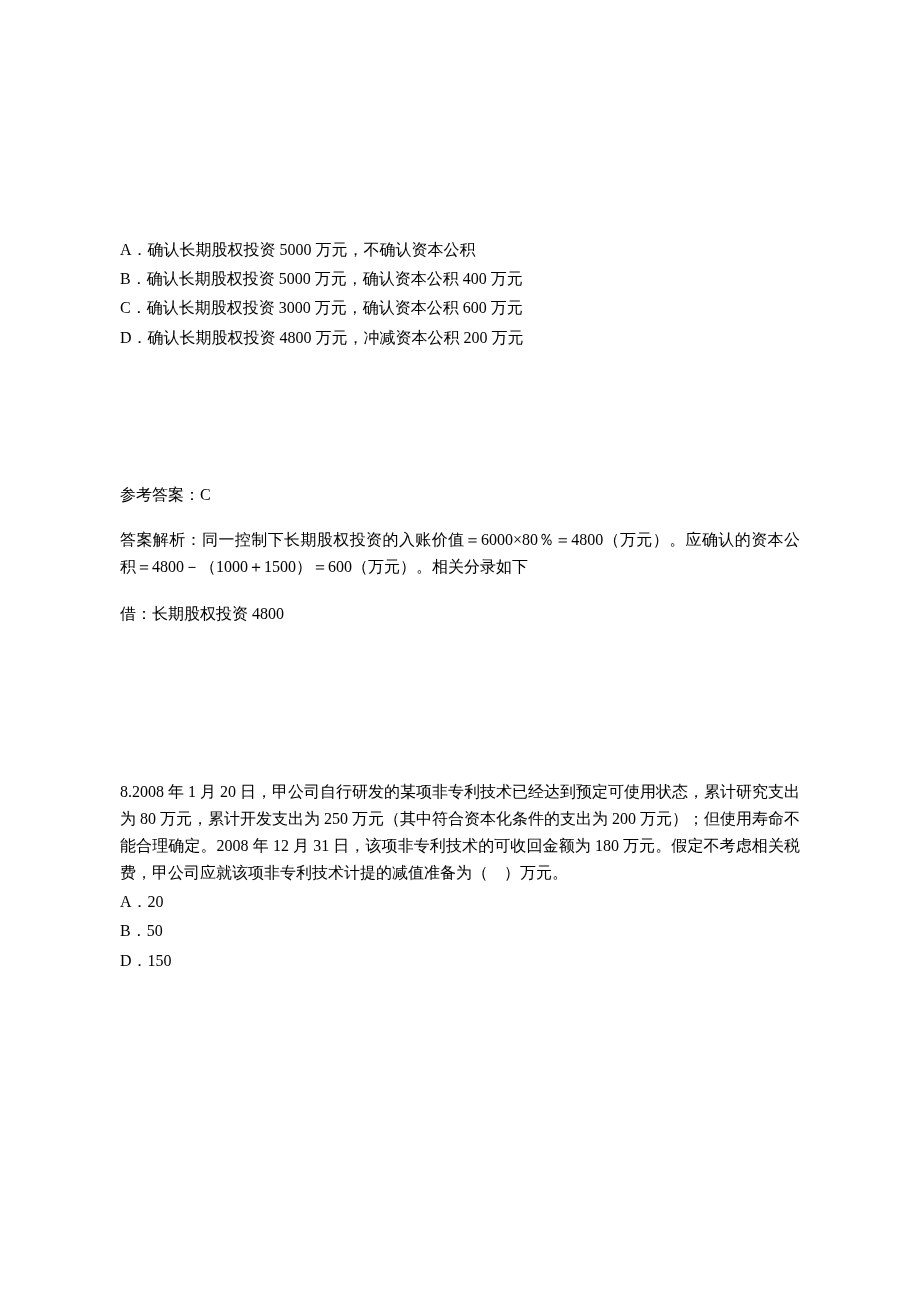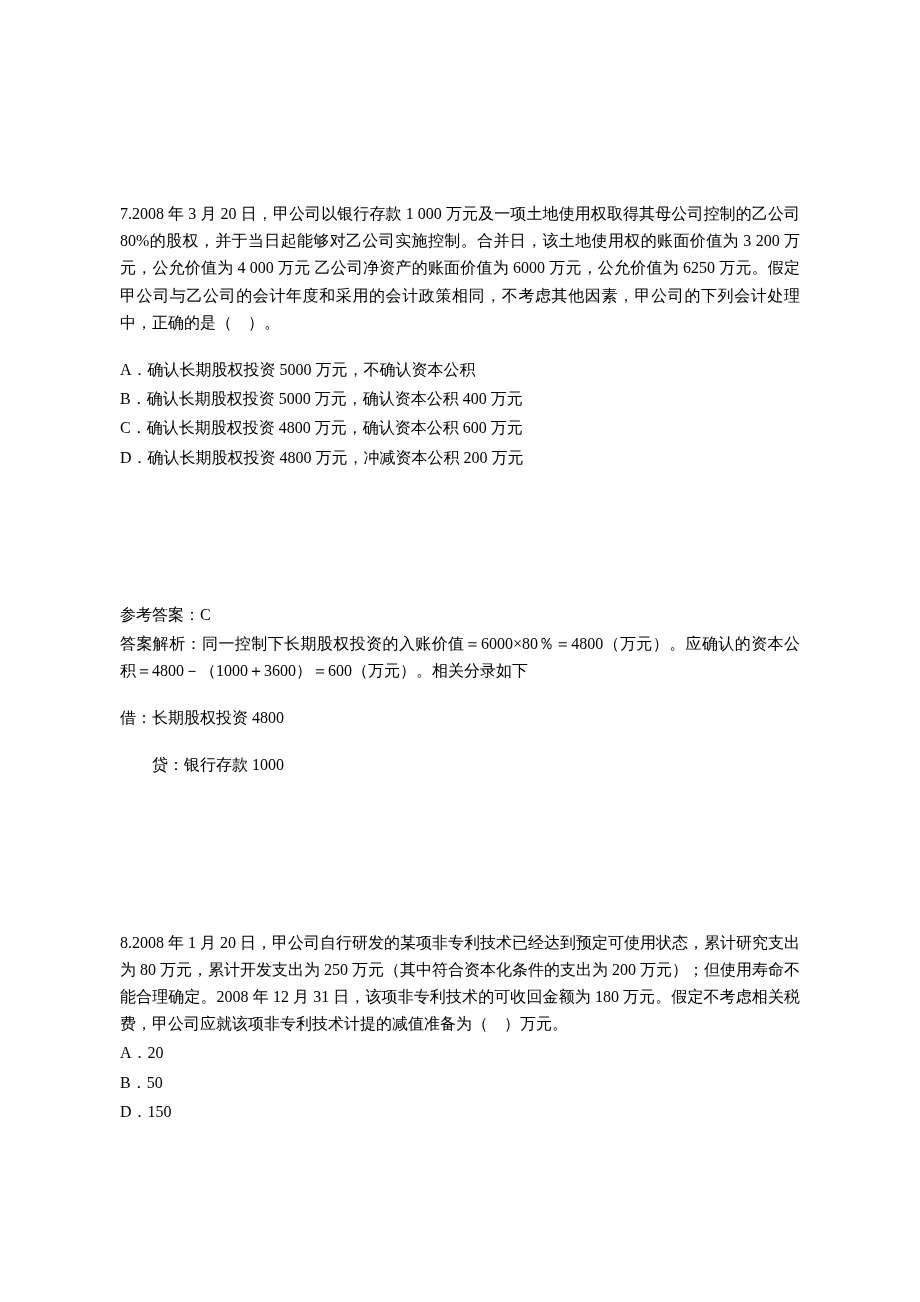--- a/index.html
+++ b/index.html
@@ -17,61 +17,59 @@
     padding: 200px 120px 80px 120px;
     box-sizing: border-box;
   }
   .question-block {
     margin-bottom: 150px;
   }
   .question-text {
     text-align: justify;
   }
   .options {
-    margin-top: 20px;
+    margin-top: 36px;
   }
   .option {
     margin: 2px 0;
   }
   .answer-block {
     margin-top: 130px;
   }
   .answer-line {
-    margin: 2px 0;
+    margin: 18px 0;
   }
   .journal {
     margin: 20px 0;
   }
   .indent1 { padding-left: 0; }
   .indent2 { padding-left: 2em; }
   .indent3 { padding-left: 4em; }
   .q8 {
     margin-top: 150px;
   }
   .q8-options {
   }
 </style>
 </head>
 <body>
 
 <div class="page">
 
   <div class="question-block">
-    <div class="question-text">7.2008 年 3 月 20 日，甲公司以银行存款 1 000 万元及一项土地使用权取得其母公司控制的乙公司 80%的股权，并于当日起能够对乙公司实施控制。合并日，该土地使用权的账面价值为 3 200 万元，公允价值为 4 000 万元  乙公司净资产的账面价值为 6000 万元，公允价值为 6250 万元。假定甲公司与乙公司的会计年度和采用的会计政策相同，不考虑其他因素，甲公司的下列会计处理中，正确的是（　）。</div>
     <div class="options">
       <div class="option">A．确认长期股权投资 5000 万元，不确认资本公积</div>
       <div class="option">B．确认长期股权投资 5000 万元，确认资本公积 400 万元</div>
-      <div class="option">C．确认长期股权投资 4800 万元，确认资本公积 600 万元</div>
+      <div class="option">C．确认长期股权投资 3000 万元，确认资本公积 600 万元</div>
       <div class="option">D．确认长期股权投资 4800 万元，冲减资本公积 200 万元</div>
     </div>
     <div class="answer-block">
       <div class="answer-line">参考答案：C</div>
-      <div class="answer-line question-text">答案解析：同一控制下长期股权投资的入账价值＝6000×80％＝4800（万元）。应确认的资本公积＝4800－（1000＋3600）＝600（万元）。相关分录如下</div>
+      <div class="answer-line question-text">答案解析：同一控制下长期股权投资的入账价值＝6000×80％＝4800（万元）。应确认的资本公积＝4800－（1000＋1500）＝600（万元）。相关分录如下</div>
       <div class="journal indent1">借：长期股权投资 4800</div>
-      <div class="journal indent2">贷：银行存款 1000</div>
     </div>
   </div>
 
   <div class="question-block q8">
     <div class="question-text">8.2008 年 1 月 20 日，甲公司自行研发的某项非专利技术已经达到预定可使用状态，累计研究支出为 80 万元，累计开发支出为 250 万元（其中符合资本化条件的支出为 200 万元）；但使用寿命不能合理确定。2008 年 12 月 31 日，该项非专利技术的可收回金额为 180 万元。假定不考虑相关税费，甲公司应就该项非专利技术计提的减值准备为（　）万元。</div>
     <div class="q8-options">
       <div class="option">A．20</div>
       <div class="option">B．50</div>
       <div class="option">D．150</div>
     </div>

